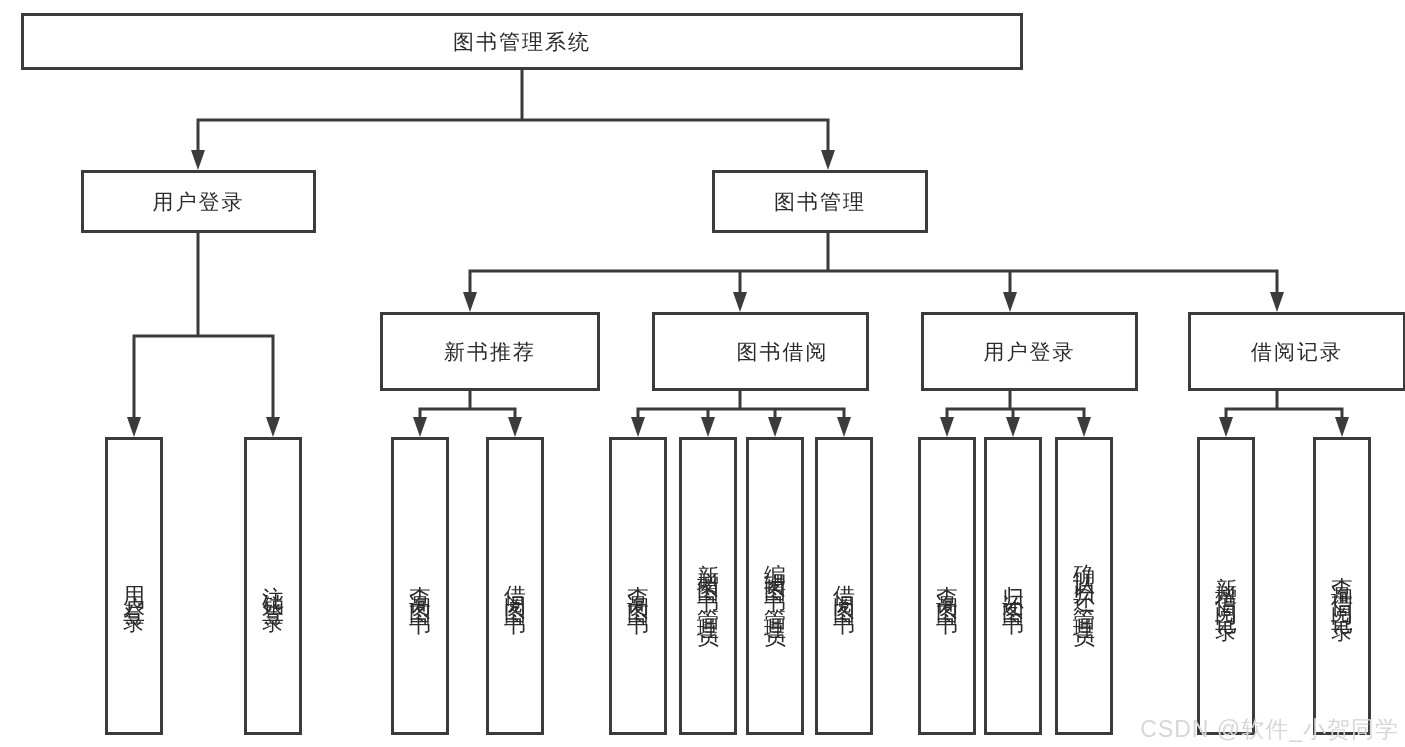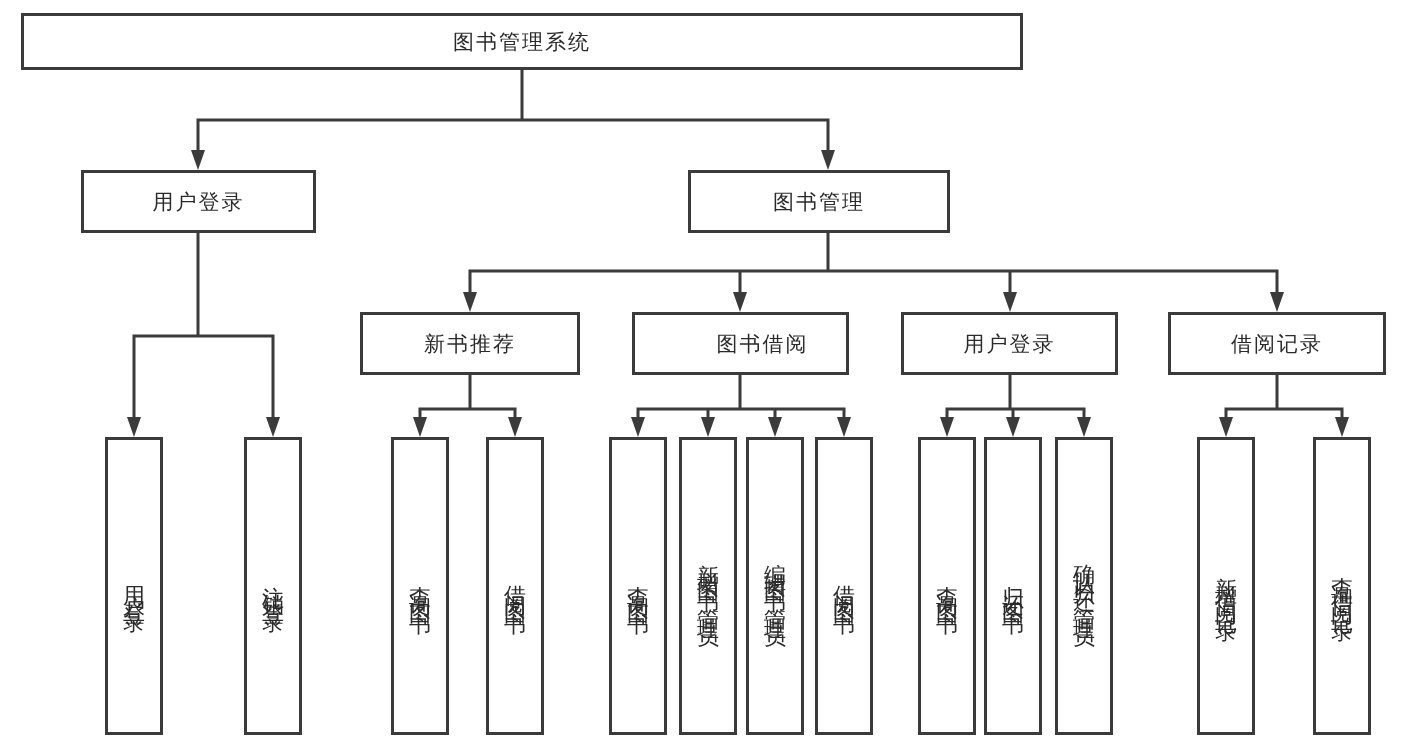--- a/index.html
+++ b/index.html
@@ -34,23 +34,23 @@
   }
   .h-node {
     font-size: 21px;
     letter-spacing: 2px;
     white-space: nowrap;
   }
   .root-node  { left: 21px;  top: 13px;  width: 1002px; height: 57px; }
 
   .l2-node    { top: 170px; height: 63px; }
   .l2-a { left: 81px;  width: 235px; }
-  .l2-b { left: 688px; width: 262px; }
+  .l2-b { left: 712px; width: 216px; }
 
-  .l3-node    { top: 312px; height: 63px; }
+  .l3-node    { top: 312px; height: 79px; margin-left: 20px; }
   .l3-a { left: 360px;  width: 220px; }
   .l3-b { left: 632px;  width: 217px; padding-left: 44px; }
   .l3-c { left: 901px;  width: 217px; }
   .l3-d { left: 1168px; width: 218px; }
 
   .leaf {
     top: 437px;
     height: 298px;
     width: 58px;
     writing-mode: vertical-rl;
@@ -136,13 +136,14 @@
   <div class="node leaf" style="left:746px">编辑图书（管理员）</div>
   <div class="node leaf" style="left:815px">借阅图书</div>
 
   <div class="node leaf" style="left:918px">查询图书</div>
   <div class="node leaf" style="left:984px">归还图书</div>
   <div class="node leaf" style="left:1055px">确认归还（管理员）</div>
 
   <div class="node leaf" style="left:1197px">新增借阅记录</div>
   <div class="node leaf" style="left:1313px">查询借阅记录</div>
 
+  <div class="watermark">CSDN @软件_小贺同学</div>
 </div>
 
 </body></html>

